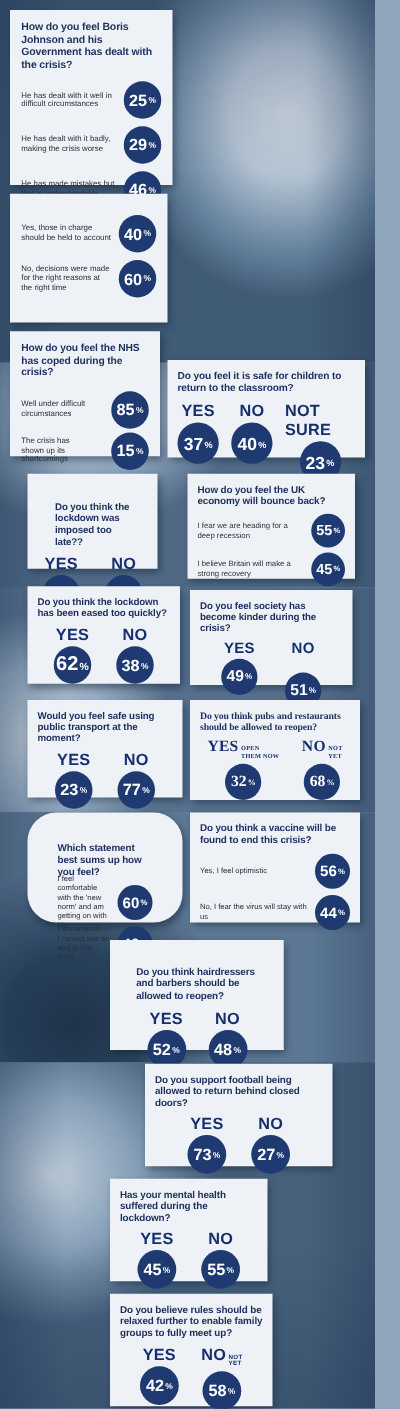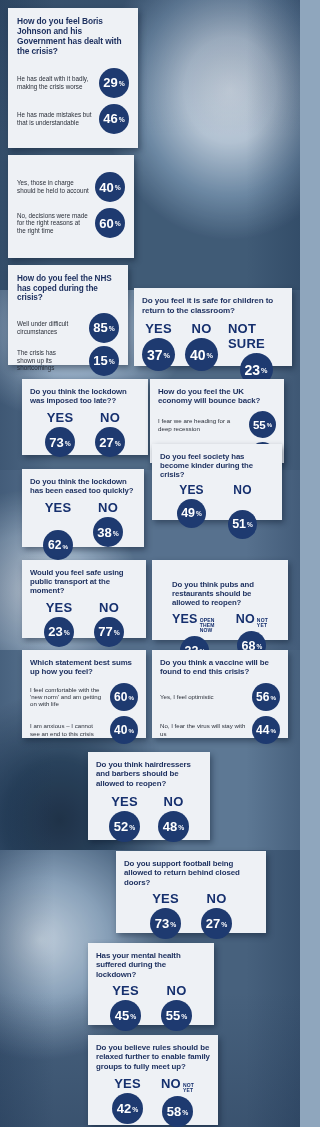--- a/index.html
+++ b/index.html
@@ -83,20 +83,27 @@
   <div class="bgband b3"></div>
   <div class="bgband b4"></div>
   <div class="bgband b5"></div>
   <div class="tint"></div>
   <div class="vig"></div>
 </div>
 
 <div class="card" style="left:8px;top:8px;width:130px;height:140px;padding:9px 9px 8px 9px;">
   <div class="q" style="font-size:8.4px;">How do you feel Boris Johnson and his Government has dealt with the crisis?</div>
   <div class="rows" style="margin-top:7px;">
+    <div class="row" style="height:33px;">
+      <div class="rowlabel" style="font-size:6.3px;">He has dealt with it well in difficult circumstances</div>
+      <div class="circle" style="width:30px;height:30px;font-size:13px;">
+        <span>25</span>
+          <span class="pc">%</span>
+      </div>
+    </div>
     <div class="row" style="height:38px;">
       <div class="rowlabel" style="font-size:6.3px;">He has dealt with it badly, making the crisis worse</div>
       <div class="circle" style="width:30px;height:30px;font-size:13px;">
         <span>29</span>
           <span class="pc">%</span>
       </div>
     </div>
     <div class="row" style="height:34px;">
       <div class="rowlabel" style="font-size:6.3px;">He has made mistakes but that is understandable</div>
       <div class="circle" style="width:30px;height:30px;font-size:13px;">
@@ -172,21 +179,21 @@
         <span>NOT SURE</span>
       </div>
       <div class="circle" style="width:33px;height:33px;font-size:14px;margin-top:2px;">
         <span>23</span>
           <span class="pc">%</span>
       </div>
     </div>
   </div>
 </div>
 
-<div class="card" style="left:22px;top:379px;width:126px;height:76px;padding:8px;">
+<div class="card" style="left:22px;top:379px;width:104px;height:76px;padding:22px;">
   <div class="q" style="font-size:7.8px;">Do you think the lockdown was imposed too late??</div>
   <div class="ynwrap" style="margin-top:5px;gap:20px;">
     <div class="yncol">
       <div class="ynlabel" style="font-size:13px;">
         <span>YES</span>
       </div>
       <div class="circle" style="width:30px;height:30px;font-size:13px;margin-top:2px;">
         <span>73</span>
           <span class="pc">%</span>
       </div>
@@ -223,38 +230,38 @@
   </div>
 </div>
 
 <div class="card" style="left:22px;top:469px;width:122px;height:78px;padding:8px;">
   <div class="q" style="font-size:7.8px;">Do you think the lockdown has been eased too quickly?</div>
   <div class="ynwrap" style="margin-top:5px;gap:20px;">
     <div class="yncol">
       <div class="ynlabel" style="font-size:13px;">
         <span>YES</span>
       </div>
-      <div class="circle" style="width:30px;height:30px;font-size:12px;margin-top:15px;">
+      <div class="circle" style="width:30px;height:30px;font-size:16px;margin-top:2px;">
         <span>62</span>
           <span class="pc">%</span>
       </div>
     </div>
     <div class="yncol">
       <div class="ynlabel" style="font-size:13px;">
         <span>NO</span>
       </div>
       <div class="circle" style="width:30px;height:30px;font-size:13px;margin-top:2px;">
         <span>38</span>
           <span class="pc">%</span>
       </div>
     </div>
   </div>
 </div>
 
-<div class="card" style="left:152px;top:444px;width:130px;height:76px;padding:8px;">
+<div class="card" style="left:152px;top:472px;width:130px;height:76px;padding:8px;">
   <div class="q" style="font-size:7.8px;">Do you feel society has become kinder during the crisis?</div>
   <div class="ynwrap" style="margin-top:3px;gap:22px;">
     <div class="yncol">
       <div class="ynlabel" style="font-size:12px;">
         <span>YES</span>
       </div>
       <div class="circle" style="width:29px;height:29px;font-size:12.5px;margin-top:2px;">
         <span>49</span>
           <span class="pc">%</span>
       </div>
@@ -288,21 +295,21 @@
         <span>NO</span>
       </div>
       <div class="circle" style="width:30px;height:30px;font-size:13px;margin-top:2px;">
         <span>77</span>
           <span class="pc">%</span>
       </div>
     </div>
   </div>
 </div>
 
-<div class="card" style="left:152px;top:560px;width:136px;height:80px;padding:20px;">
+<div class="card" style="left:152px;top:560px;width:136px;height:80px;padding:8px;font-family:Liberation Serif, serif;">
   <div class="q" style="font-size:7.8px;">Do you think pubs and restaurants should be allowed to reopen?</div>
   <div class="ynwrap" style="margin-top:4px;gap:18px;">
     <div class="yncol">
       <div class="ynlabel" style="font-size:12.5px;">
         <span>YES</span>
         <span class="ynsub">OPEN
 THEM NOW</span>
       </div>
       <div class="circle" style="width:29px;height:29px;font-size:12.5px;margin-top:2px;">
         <span>32</span>
@@ -316,21 +323,21 @@
 YET</span>
       </div>
       <div class="circle" style="width:29px;height:29px;font-size:12.5px;margin-top:2px;">
         <span>68</span>
           <span class="pc">%</span>
       </div>
     </div>
   </div>
 </div>
 
-<div class="card" style="left:22px;top:650px;width:124px;height:88px;padding:8px;">
+<div class="card" style="left:22px;top:650px;width:124px;height:88px;padding:24px;border-radius:23px;">
   <div class="q" style="font-size:7.9px;">Which statement best sums up how you feel?</div>
   <div class="rows" style="margin-top:5px;">
     <div class="row" style="height:30px;">
       <div class="rowlabel" style="font-size:6.1px;">I feel comfortable with the 'new norm' and am getting on with life</div>
       <div class="circle" style="width:28px;height:28px;font-size:12px;">
         <span>60</span>
           <span class="pc">%</span>
       </div>
     </div>
     <div class="row" style="height:30px;margin-top:3px;">
@@ -356,21 +363,21 @@
     <div class="row" style="height:30px;margin-top:3px;">
       <div class="rowlabel" style="font-size:6.1px;">No, I fear the virus will stay with us</div>
       <div class="circle" style="width:28px;height:28px;font-size:12px;">
         <span>44</span>
           <span class="pc">%</span>
       </div>
     </div>
   </div>
 </div>
 
-<div class="card" style="left:88px;top:752px;width:122px;height:88px;padding:8px;">
+<div class="card" style="left:88px;top:752px;width:139px;height:88px;padding:21px;">
   <div class="q" style="font-size:7.9px;">Do you think hairdressers and barbers should be allowed to reopen?</div>
   <div class="ynwrap" style="margin-top:6px;gap:18px;">
     <div class="yncol">
       <div class="ynlabel" style="font-size:13px;">
         <span>YES</span>
       </div>
       <div class="circle" style="width:31px;height:31px;font-size:13px;margin-top:2px;">
         <span>52</span>
           <span class="pc">%</span>
       </div>

